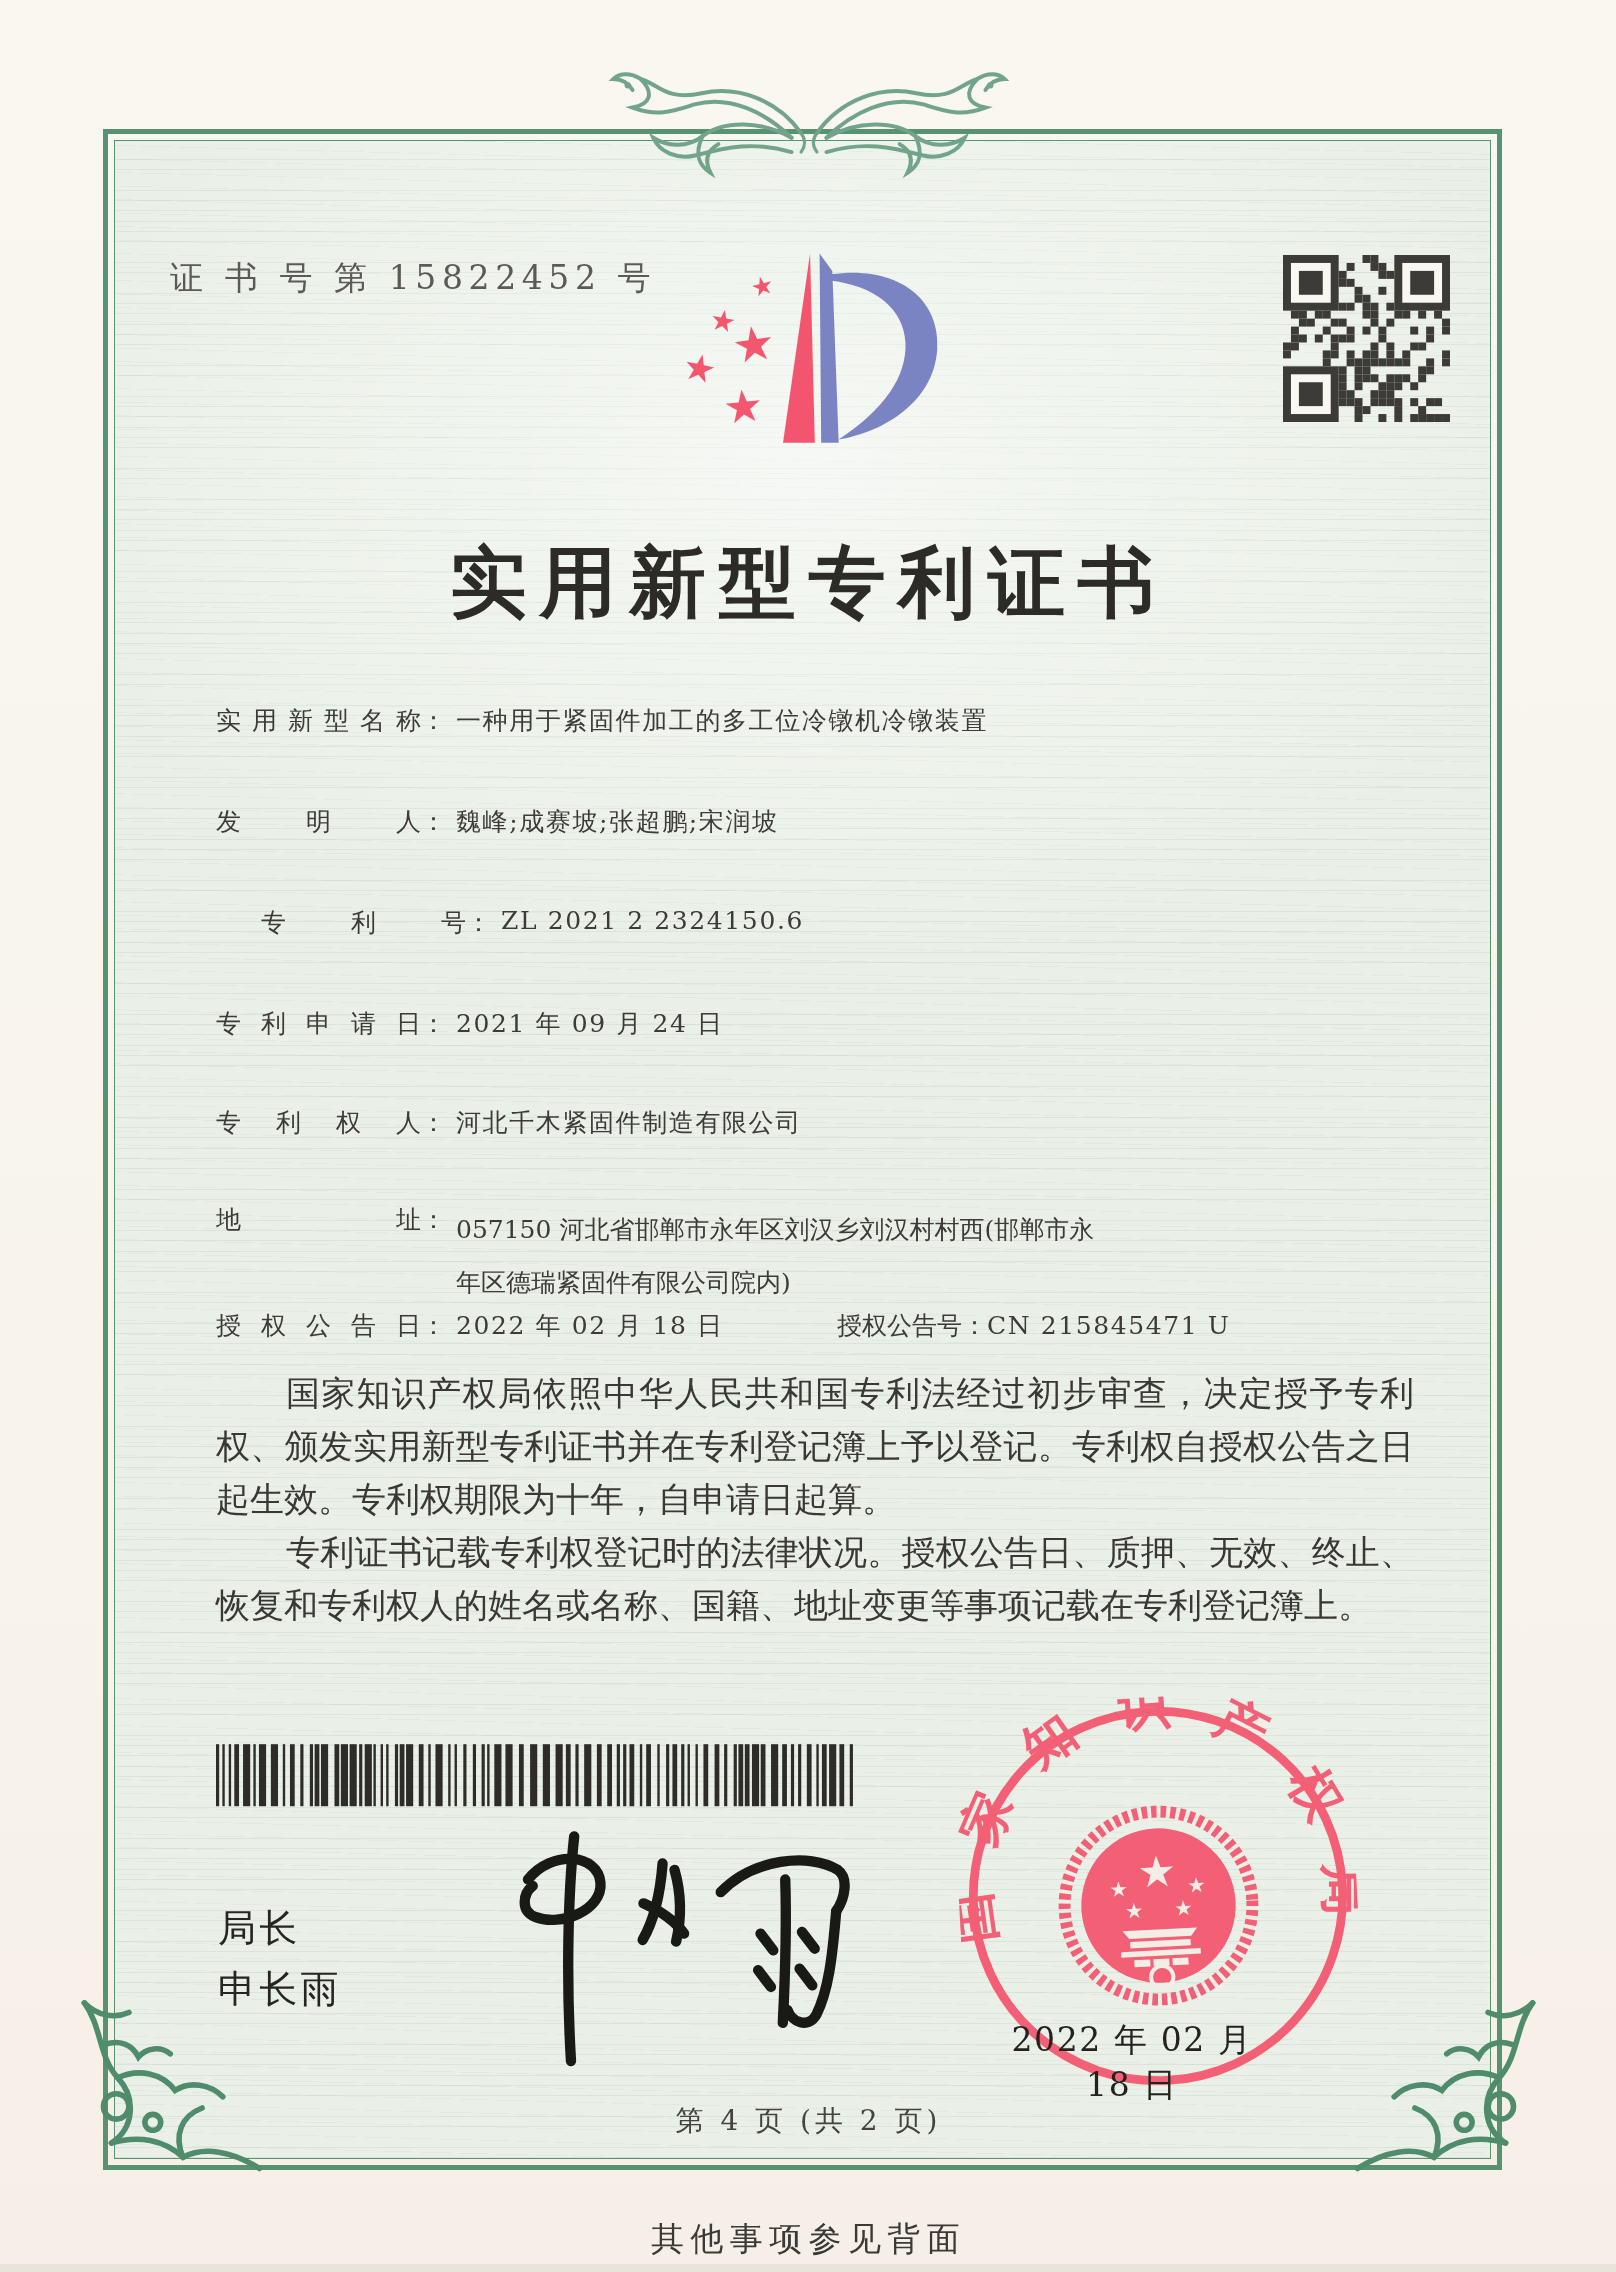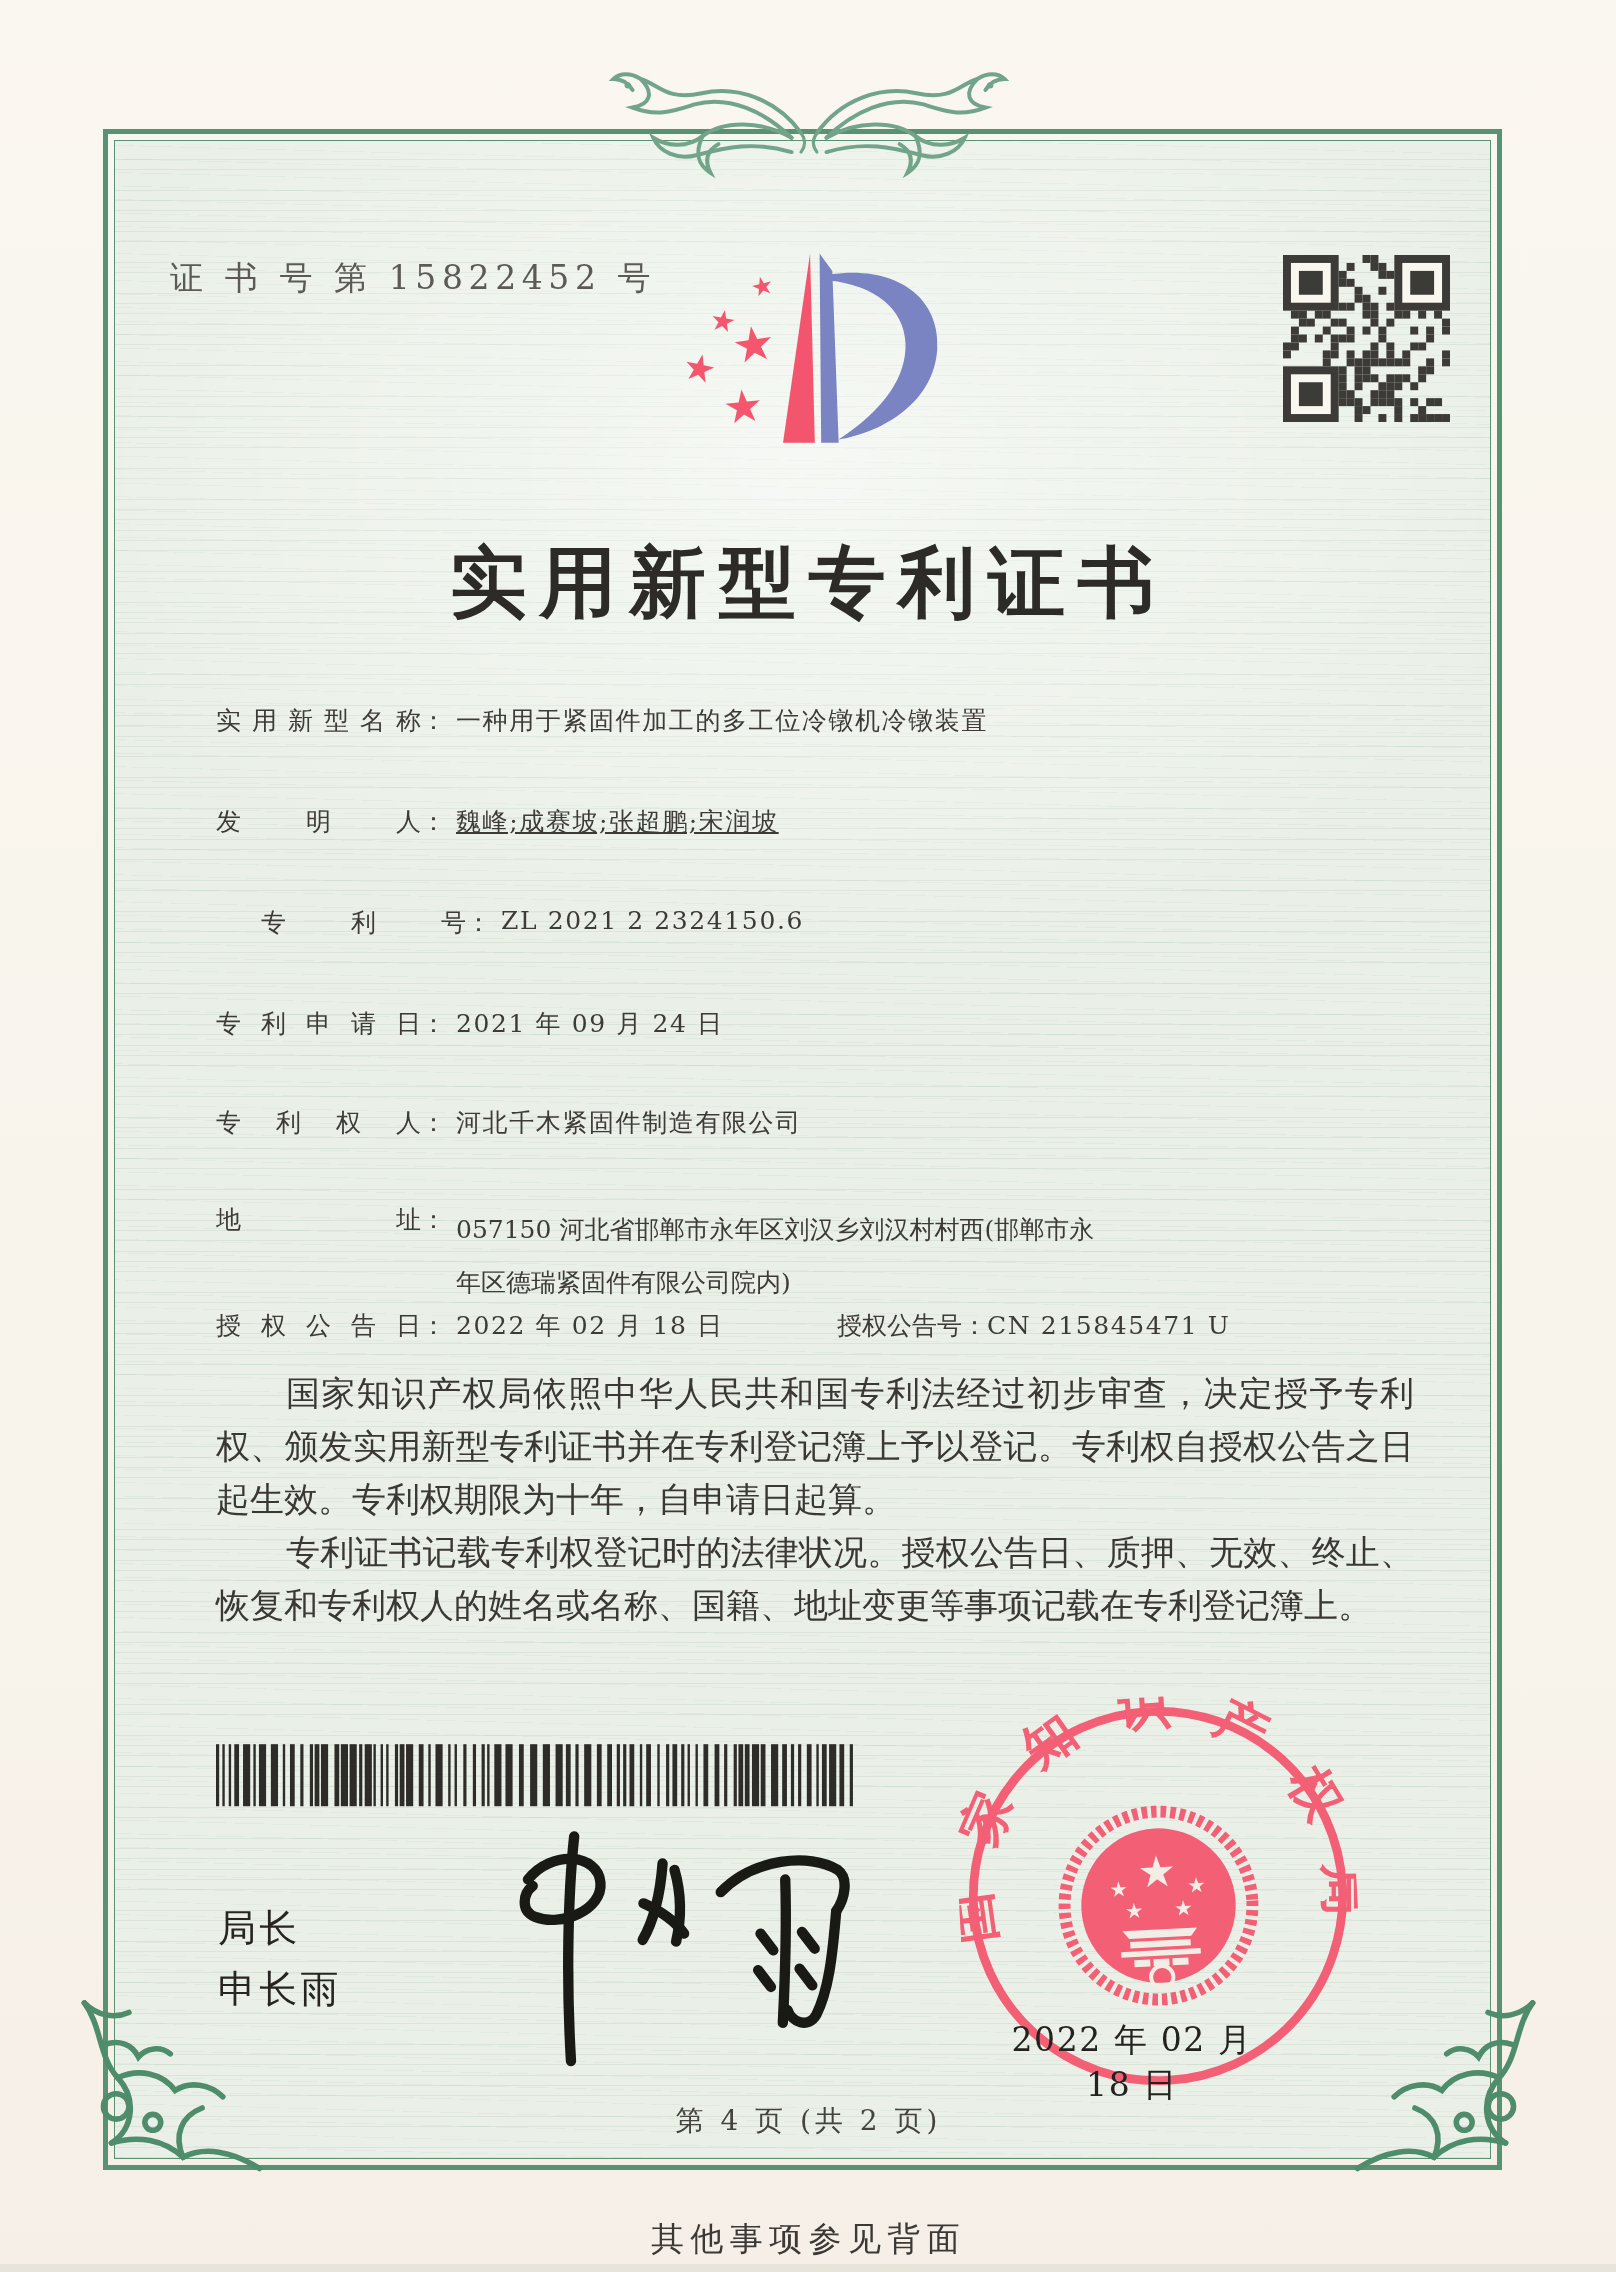--- a/index.html
+++ b/index.html
@@ -260,21 +260,21 @@
         <rect x="0" y="140" width="70" height="70" fill="#3d3b37"></rect>
         <rect x="10" y="150" width="50" height="50" fill="#faf7f0"></rect>
         <rect x="20" y="160" width="30" height="30" fill="#3d3b37"></rect>
       </svg></div>
 
   <h1 id="title">实用新型专利证书</h1>
 
   <div class="row" style="top:704px;">
     <span class="flabel">实用新型名称</span><span class="fcolon">：</span><span class="fvalue">一种用于紧固件加工的多工位冷镦机冷镦装置</span>
   </div>
-  <div class="row" style="top:805px;text-decoration:underline;">
+  <div class="row" style="top:805px;">
     <span class="flabel">发明人</span><span class="fcolon">：</span><span class="fvalue">魏峰;成赛坡;张超鹏;宋润坡</span>
   </div>
   <div class="row" style="top:906px;margin-left:45px;">
     <span class="flabel">专利号</span><span class="fcolon">：</span><span class="fvalue">ZL 2021 2 2324150.6</span>
   </div>
   <div class="row" style="top:1007px;">
     <span class="flabel">专利申请日</span><span class="fcolon">：</span><span class="fvalue">2021 年 09 月 24 日</span>
   </div>
   <div class="row" style="top:1106px;">
     <span class="flabel">专利权人</span><span class="fcolon">：</span><span class="fvalue">河北千木紧固件制造有限公司</span>

